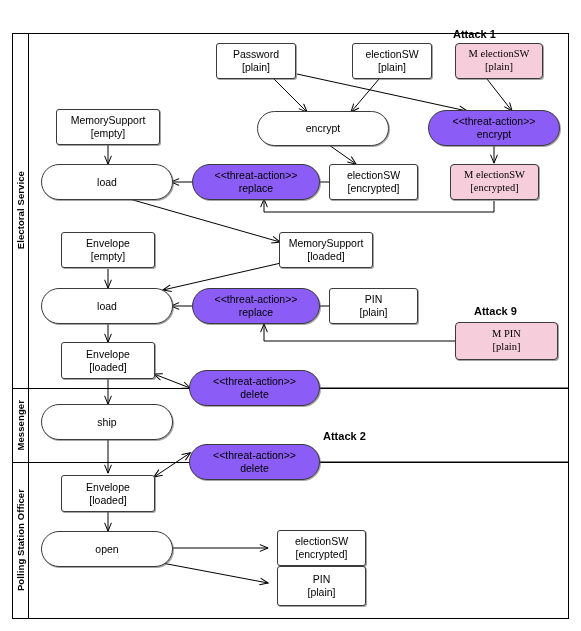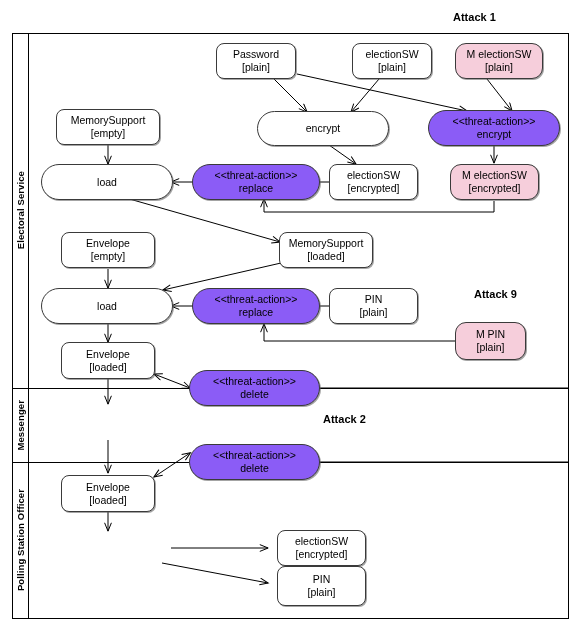--- a/index.html
+++ b/index.html
@@ -77,42 +77,44 @@
     justify-content: center;
     text-align: center;
     font-size: 10.5px;
     line-height: 1.22;
     color: #000;
     background: #ffffff;
     border: 1px solid #3a3a3a;
     box-shadow: 1px 1px 0 0 rgba(90,90,90,0.55);
   }
   .node.obj {
-    border-radius: 8px;
+    border-radius: 3px;
   }
   .node.act {
     border-radius: 22px;
   }
   .node.threat {
     background: #8b5cf6;
     border-radius: 22px;
     border: 1px solid #3a3a3a;
   }
   .node.mal {
     background: #f6cedb;
-    border-radius: 11px;
+    border-radius: 4px;
+    font-family: Liberation Serif, serif;
   }
   .node .l1, .node .l2 { display: block; }
   
   .attack-label {
     position: absolute;
     font-size: 11px;
     font-weight: bold;
     color: #000;
     white-space: nowrap;
+    margin-top: 17px;
   }
 </style>
 </head>
 <body>
 
 <div id="canvas">
 
   <div class="attack-label" style="left:453px; top:11px;">Attack 1</div>
   <div class="attack-label" style="left:474px; top:288px;">Attack 9</div>
   <div class="attack-label" style="left:323px; top:413px;">Attack 2</div>
@@ -260,46 +262,52 @@
   <div class="node threat" style="left:192px; top:288px; width:128px; height:36px;">
     <span class="l1">&lt;&lt;threat-action&gt;&gt;</span>
     <span class="l2">replace</span>
   </div>
 
   <div class="node obj" style="left:329px; top:288px; width:89px; height:36px;">
     <span class="l1">PIN</span>
     <span class="l2">[plain]</span>
   </div>
 
-  <div class="node mal" style="left:455px; top:322px; width:71px; height:38px;">
+  <div class="node mal" style="left:455px; top:322px; width:103px; height:38px;">
     <span class="l1">M PIN</span>
     <span class="l2">[plain]</span>
   </div>
 
   <div class="node obj" style="left:61px; top:342px; width:94px; height:37px;">
     <span class="l1">Envelope</span>
     <span class="l2">[loaded]</span>
   </div>
 
   <div class="node threat" style="left:189px; top:370px; width:131px; height:36px;">
     <span class="l1">&lt;&lt;threat-action&gt;&gt;</span>
     <span class="l2">delete</span>
   </div>
 
+  <div class="node act" style="left:41px; top:404px; width:132px; height:36px;">
+    <span class="l1">ship</span>
+  </div>
 
   <div class="node threat" style="left:189px; top:444px; width:131px; height:36px;">
     <span class="l1">&lt;&lt;threat-action&gt;&gt;</span>
     <span class="l2">delete</span>
   </div>
 
   <div class="node obj" style="left:61px; top:475px; width:94px; height:37px;">
     <span class="l1">Envelope</span>
     <span class="l2">[loaded]</span>
   </div>
 
+  <div class="node act" style="left:41px; top:531px; width:132px; height:36px;">
+    <span class="l1">open</span>
+  </div>
 
   <div class="node obj" style="left:277px; top:530px; width:89px; height:36px;">
     <span class="l1">electionSW</span>
     <span class="l2">[encrypted]</span>
   </div>
 
   <div class="node obj" style="left:277px; top:566px; width:89px; height:40px;">
     <span class="l1">PIN</span>
     <span class="l2">[plain]</span>
   </div>

